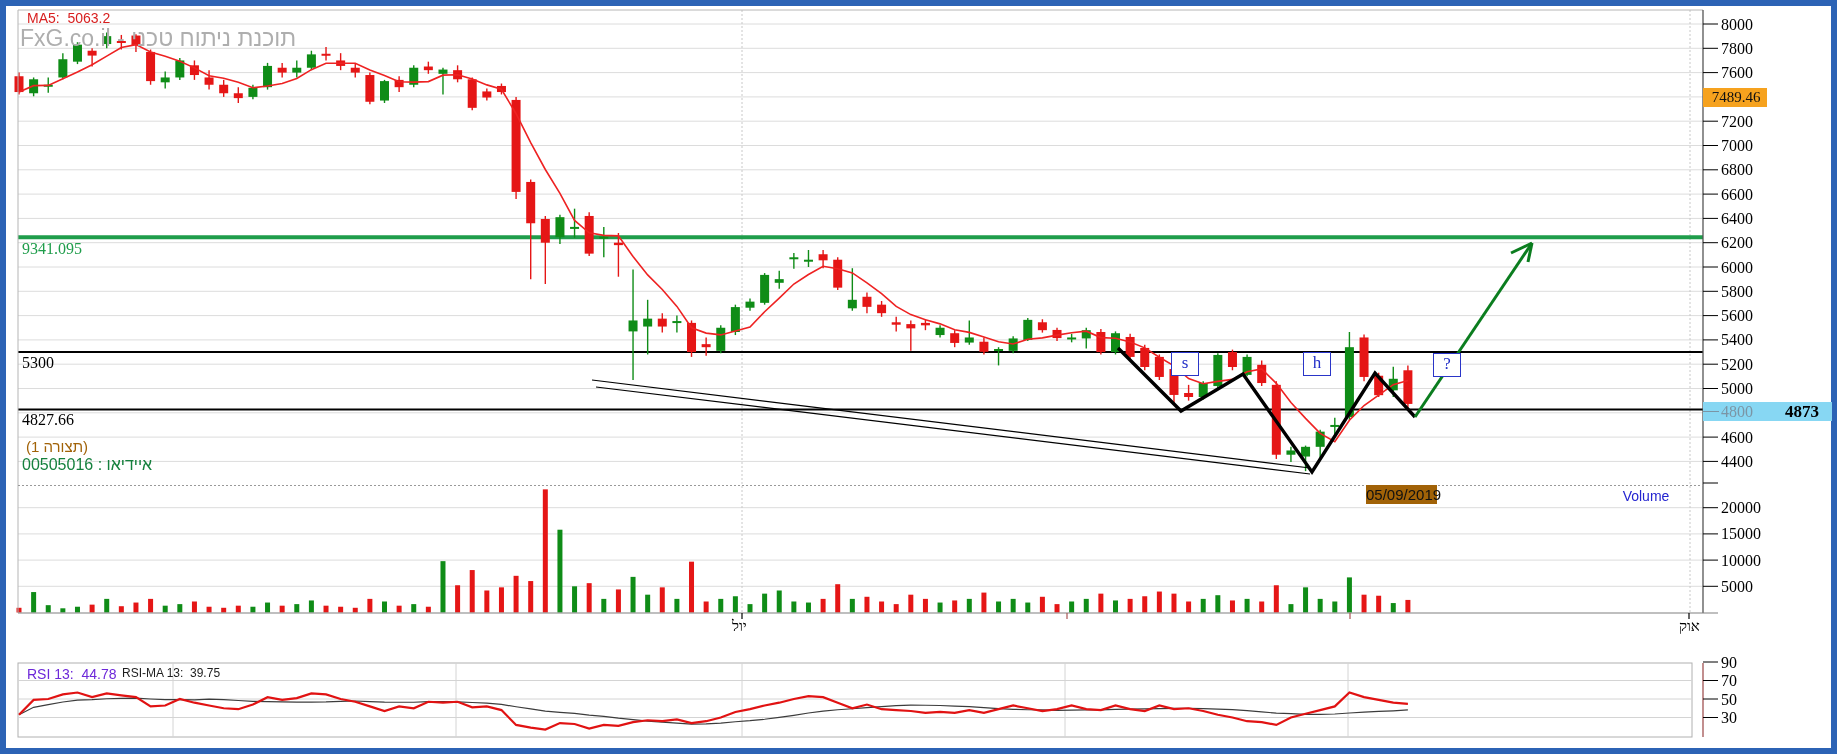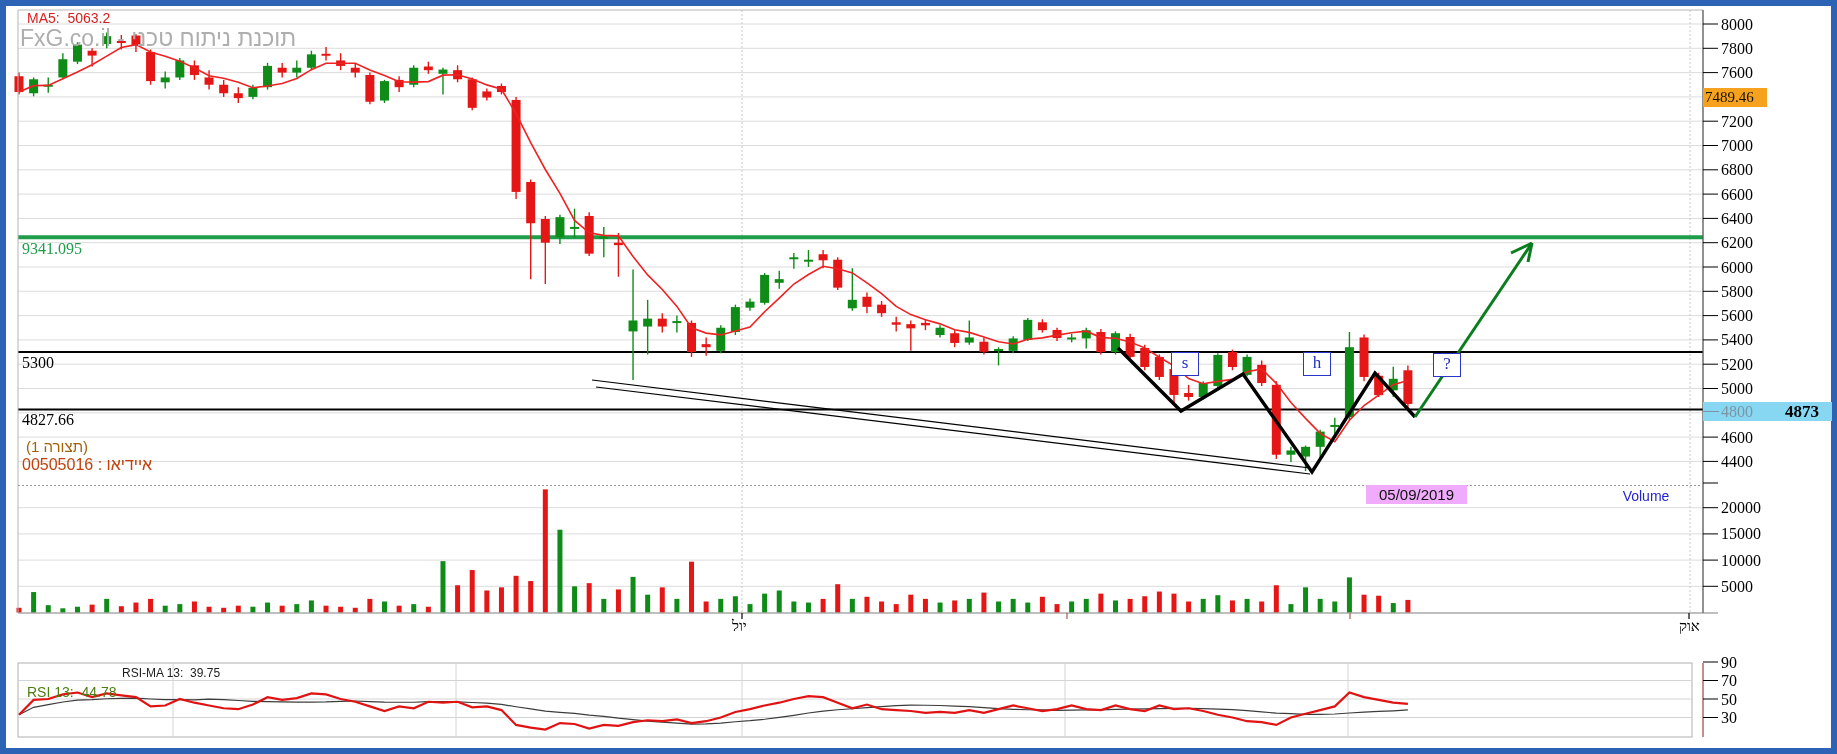--- a/index.html
+++ b/index.html
@@ -9,28 +9,28 @@
   #chart{position:absolute;left:0;top:0;z-index:1;}
   .lbl{position:absolute;z-index:3;white-space:nowrap;}
   .pre{white-space:pre;}
   .serif{font-family:"Liberation Serif",serif;}
   #ma5-label{left:27px;top:10px;font-size:14px;color:#d81f1f;}
   #watermark{left:20px;top:25px;font-size:23px;color:#aeaeae;}
   #res-label{left:22px;top:240px;font-size:16px;color:#1f9d4b;}
   #sup1-label{left:22px;top:354px;font-size:16px;color:#000;}
   #sup2-label{left:22px;top:411px;font-size:16px;color:#000;}
   #pattern-note{left:26px;top:438px;font-size:15px;color:#a16207;direction:rtl;}
-  #instrument-note{left:22px;top:456px;font-size:16px;color:#c2410c;direction:rtl;}
+  #instrument-note{left:22px;top:456px;font-size:16px;color:#15803d;direction:rtl;}
   #volume-title{left:1600px;top:488px;width:92px;text-align:center;font-size:14px;color:#2323d0;}
-  #rsi-label{left:27px;top:684px;font-size:14px;color:#4d7c0f;}
+  #rsi-label{left:27px;top:666px;font-size:14px;color:#6d28d9;}
   #rsi-ma-label{left:122px;top:666px;font-size:12px;color:#1d1d1d;}
-  #date-tag{left:1366px;top:485px;width:101px;height:19px;background:#f0abfc;color:#111;
+  #date-tag{left:1366px;top:485px;width:71px;height:19px;background:#a16207;color:#111;
             font-size:15px;text-align:center;line-height:19px;}
   #alert-tag{left:1703px;top:88px;width:62px;height:19px;background:#f6a21e;color:#111;
-             font-size:15px;line-height:19px;padding-left:2px;}
+             font-size:15px;line-height:19px;padding-left:2px;text-align:center;}
   #last-band{left:1703px;top:402px;width:129px;height:19px;background:#87d7f3;}
   #band-tick{position:absolute;left:18px;top:0;font-size:16px;color:#7b95a5;line-height:19px;}
   #band-dash{position:absolute;left:0;top:9px;width:16px;height:1px;background:#7b95a5;}
   #last-price{position:absolute;left:82px;top:0;font-size:17px;font-weight:bold;color:#000;line-height:19px;}
   .pattern-box{position:absolute;z-index:3;width:26px;height:22px;background:#fff;
                border:1px solid #2a35c8;color:#2430c8;font-size:17px;line-height:20px;
                text-align:center;font-family:"Liberation Serif",serif;}
 </style>
 </head>
 <body>

